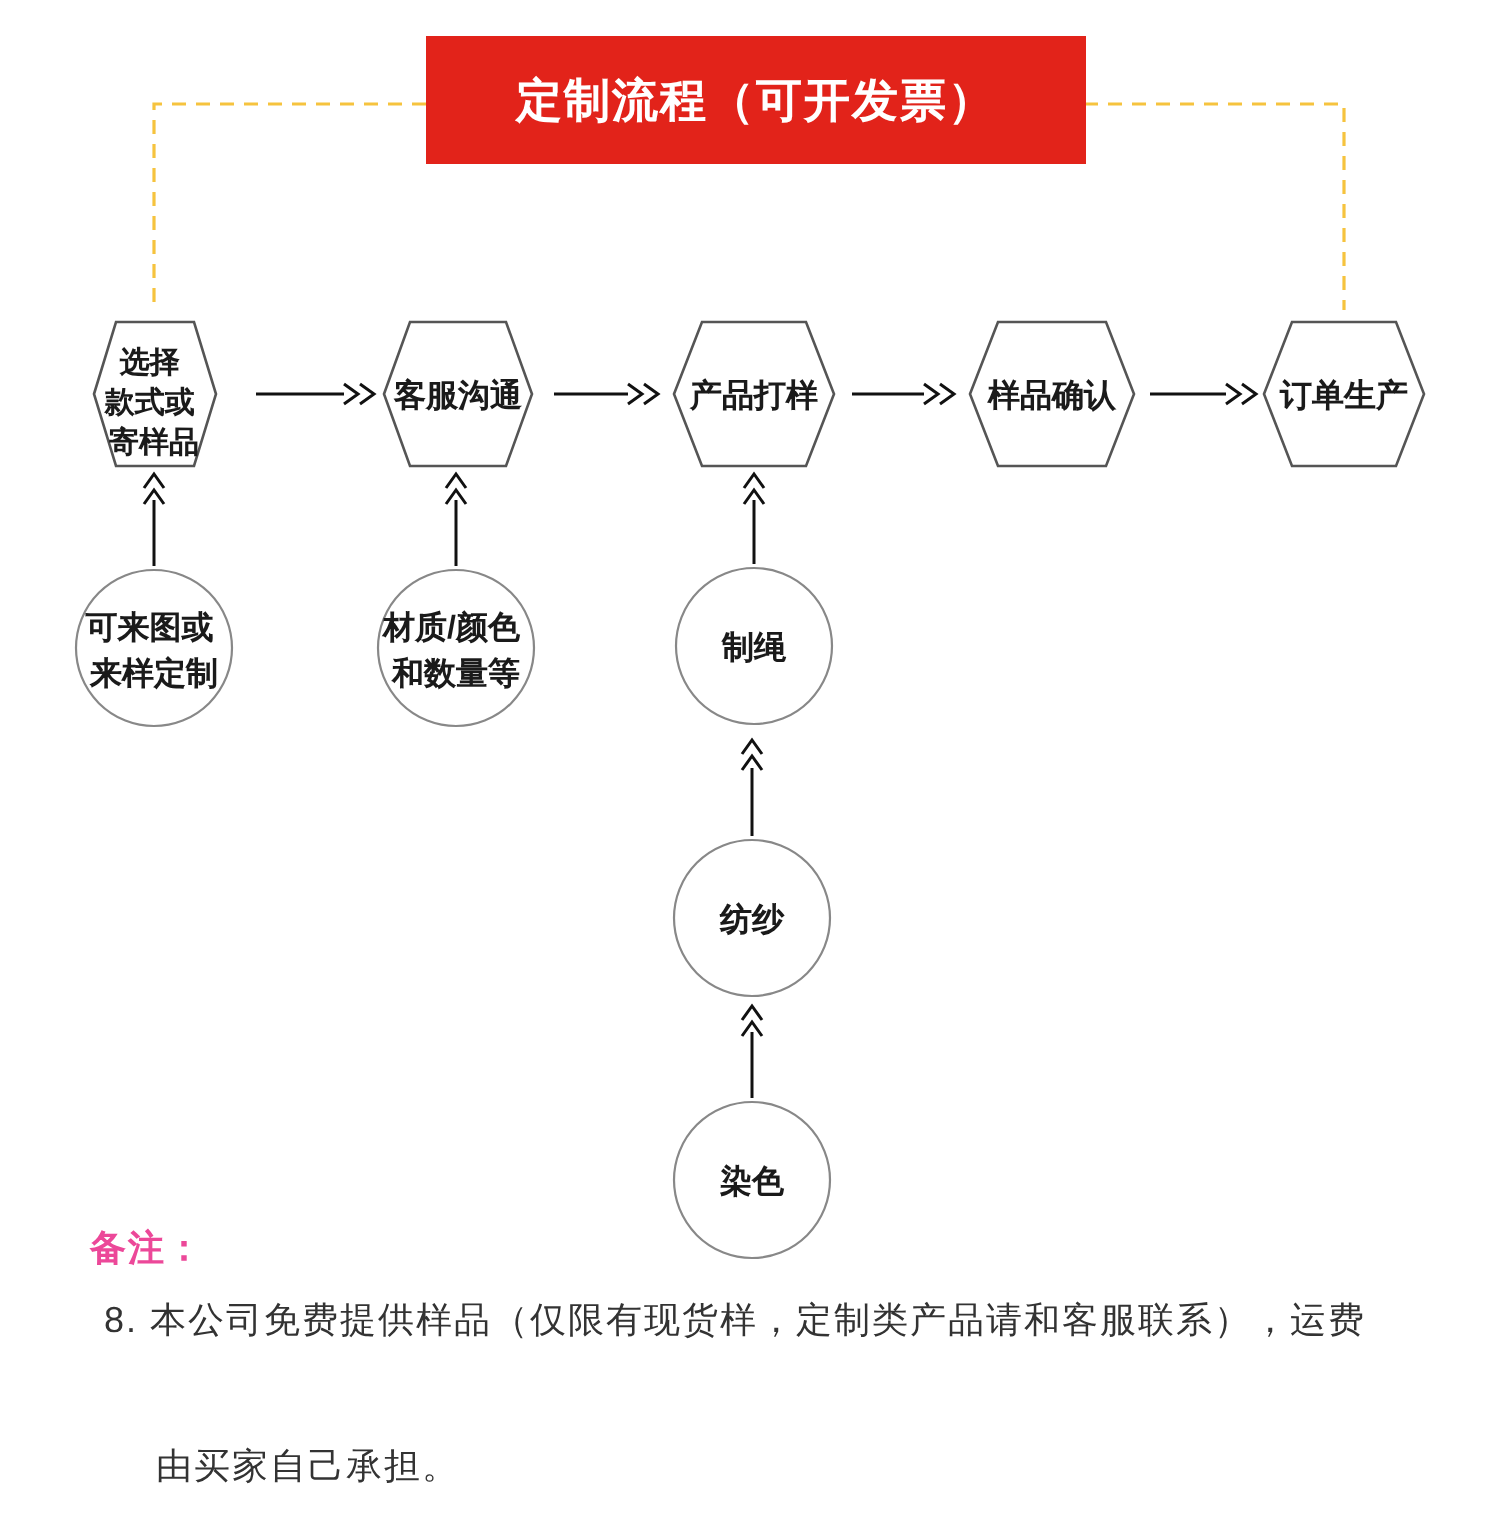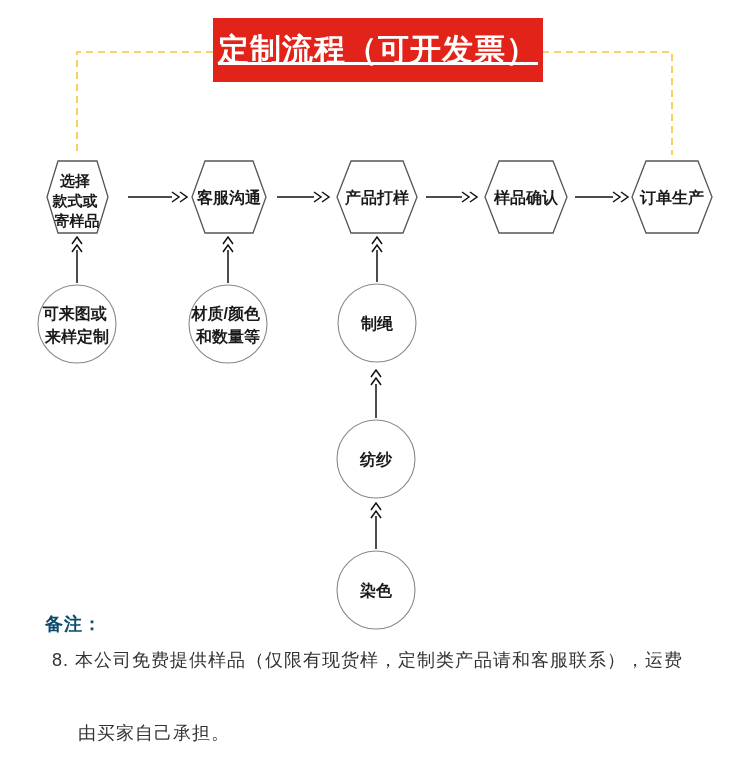--- a/index.html
+++ b/index.html
@@ -22,25 +22,24 @@
     width: 330px;
     height: 64px;
     background: #e2231a;
     display: flex;
     align-items: center;
     justify-content: center;
     z-index: 2;
   }
   .banner-title {
     color: #ffffff;
-    font-size: 31px;
+    font-size: 23px;
     font-weight: bold;
     letter-spacing: 1px;
     white-space: nowrap;
-    text-decoration: underline;
   }
   .flow-svg {
     position: absolute;
     left: 0;
     top: 0;
     z-index: 1;
   }
   .hex {
     fill: #ffffff;
     stroke: #555555;
@@ -76,21 +75,21 @@
     position: absolute;
     left: 45px;
     top: 610px;
     width: 690px;
     color: #333333;
     font-size: 18px;
     letter-spacing: 1px;
     line-height: 29px;
   }
   .notes-heading {
-    color: #0c4a6e;
+    color: #ec4899;
     font-weight: bold;
     margin-bottom: 7px;
   }
   .note-line1 {
     padding-left: 7px;
     white-space: nowrap;
   }
   .note-line2 {
     padding-left: 33px;
     white-space: nowrap;

